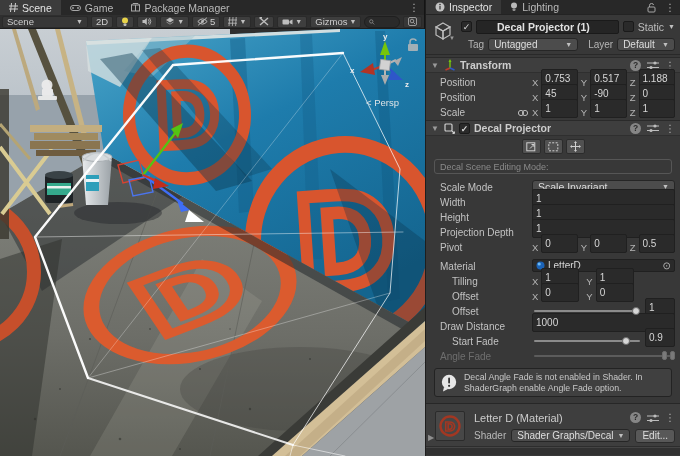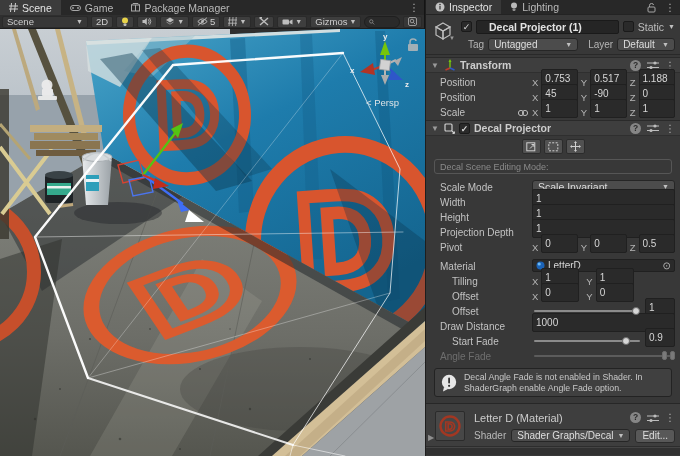--- a/index.html
+++ b/index.html
@@ -26,21 +26,21 @@
   .pane-right { position:absolute; left:426px; top:0; width:254px; height:456px; background:#383838; font-size:10.5px; color:#c4c4c4; }
   .pane-right .tabstrip { border-bottom:1px solid #232323; }
   .pane-right .tab.active { background:#383838; }
 
   .go-header { padding:4px 5px 3px 5px; display:flex; gap:4px; border-bottom:1px solid #292929;}
   .go-icon-col { width:26px; position:relative; }
   .go-rows { flex:1; min-width:0; }
   .go-row1 { display:flex; align-items:center; gap:4px; height:15px; margin-bottom:3px;}
   .go-row2 { display:flex; align-items:center; gap:4px; height:14px; font-size:10px; color:#b5b5b5;}
   .checkbox { width:11px; height:11px; background:#2a2a2a; border:1px solid #1a1a1a; border-radius:2px; color:#d8d8d8; font-size:9px; line-height:10px; text-align:center; flex:none;}
-  .name-field { flex:1; min-width:0; height:14px; background:#252525; border:1px solid #1a1a1a; border-radius:2px; color:#e2e2e2; font-weight:bold; font-size:10.5px; padding:0 12px; font-family:inherit;}
+  .name-field { flex:1; min-width:0; height:14px; background:#252525; border:1px solid #1a1a1a; border-radius:2px; color:#e2e2e2; font-weight:bold; font-size:10.5px; padding:0 20px; font-family:inherit;}
   .dropdown { background:#4c4c4c; border:1px solid #262626; border-radius:3px; height:13px; display:flex; align-items:center; padding:0 5px; color:#dedede; gap:4px; min-width:0;}
   .dropdown .dd-label { flex:1; overflow:hidden; white-space:nowrap; }
 
   .comp-header { height:16px; background:#3e3e3e; border-top:1px solid #2a2a2a; border-bottom:1px solid #2f2f2f; display:flex; align-items:center; gap:4px; padding:0 5px; color:#cccccc; font-weight:bold; font-size:10.5px;}
   .fold { color:#9a9a9a; font-size:8px; width:9px; flex:none;}
   .hdr-icons { margin-left:auto; display:flex; align-items:center; gap:6px; font-weight:normal;}
   .help-circle { width:11px; height:11px; border-radius:50%; background:#868686; color:#2c2c2c; font-size:8.5px; font-weight:bold; text-align:center; line-height:11px;}
 
   .irow { display:flex; align-items:flex-end; height:15px; padding:0 5px 0 14px; gap:3px;}
   .ilabel { width:89px; flex:none; color:#c2c2c2; white-space:nowrap; overflow:hidden; font-size:10px;}

